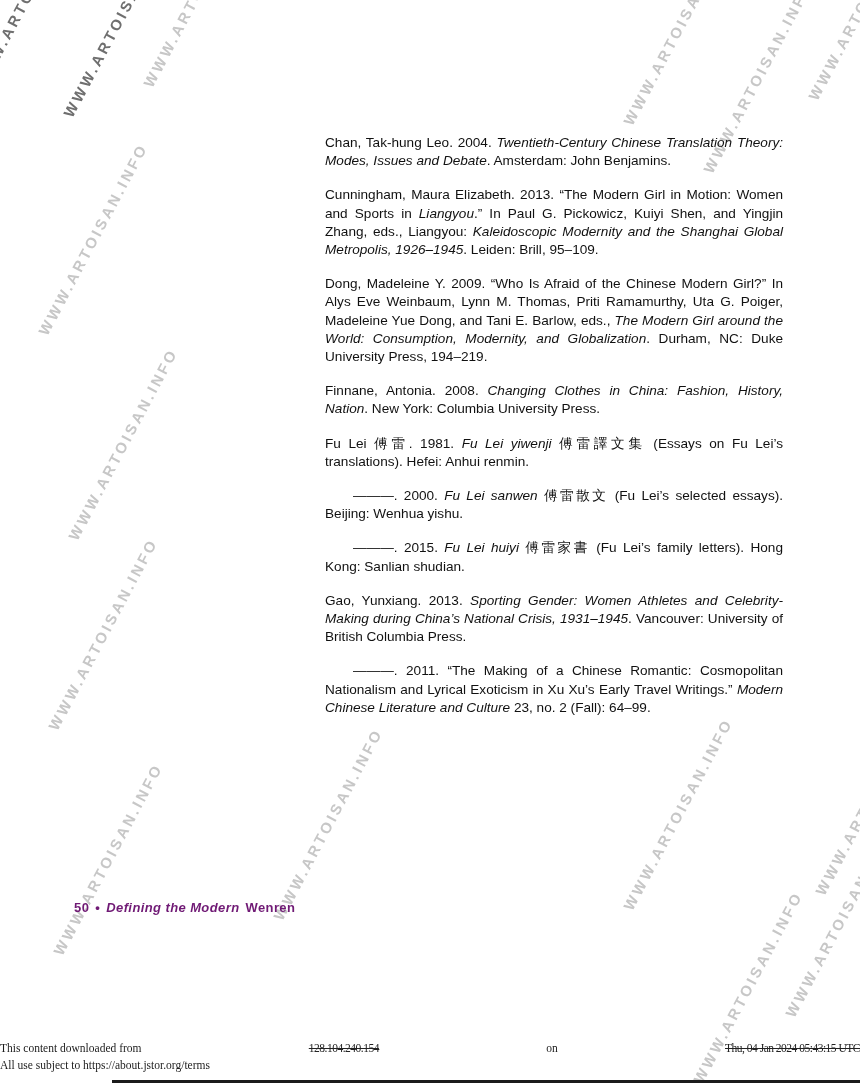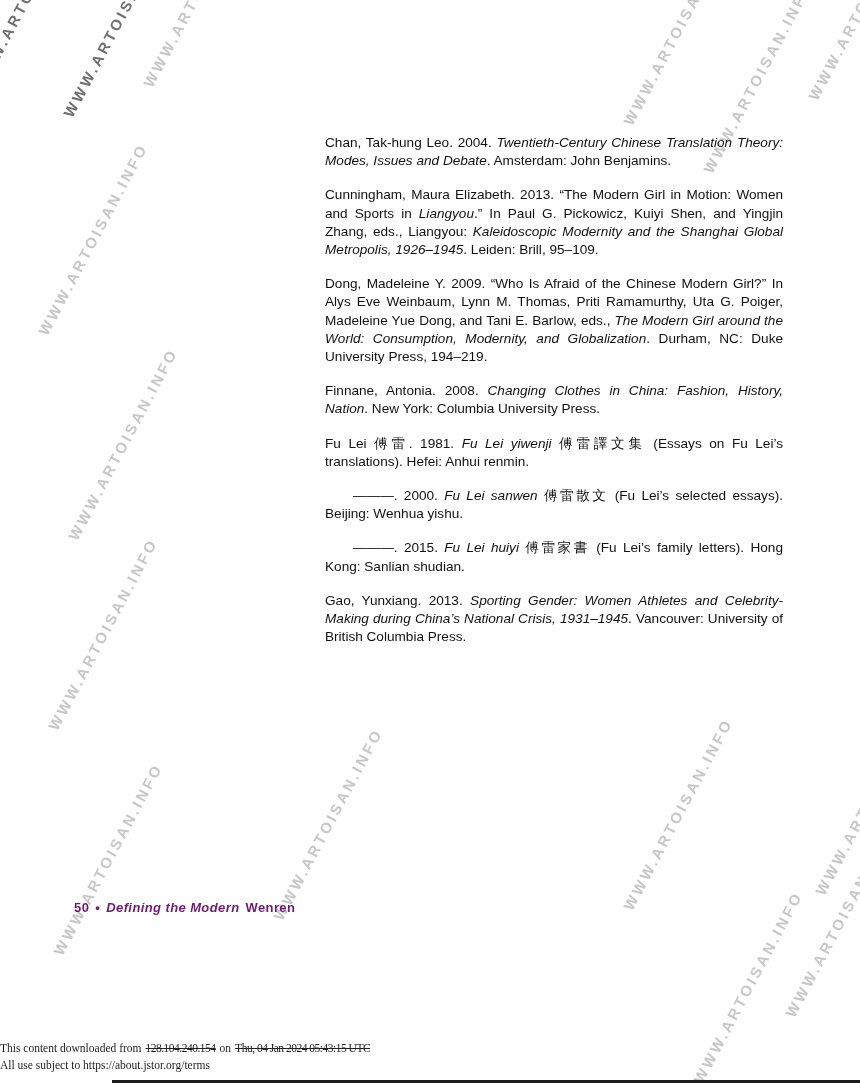--- a/index.html
+++ b/index.html
@@ -45,21 +45,21 @@
     position: absolute; left: 74px; top: 900px; z-index: 2;
     display: flex; gap: 6px; align-items: baseline;
     font-size: 13px; font-weight: bold; color: #701a75;
     letter-spacing: 0.4px;
   }
   .page-footer .fi { font-style: italic; }
 
   
   .jstor-line {
     position: absolute; left: 0; width: 100%; z-index: 2;
-    display: flex; justify-content: flex-start; gap: 4px;
+    display: flex; justify-content: space-between; gap: 4px;
     font-family: "Liberation Serif", serif;
     font-size: 11.5px; color: #1c1c1c;
   }
   .jstor-line1 { top: 1042px; }
   .jstor-line2 { top: 1059px; }
   .smudge {
     font-weight: normal;
     text-decoration: line-through;
     color: #222;
     letter-spacing: -0.5px;
@@ -96,20 +96,21 @@
 
   <div class="text-block">
       <p class="entry"><span>Chan, Tak-hung Leo. 2004. </span><i>Twentieth-Century Chinese Translation Theory: Modes, Issues and Debate</i><span>. Amsterdam: John Benjamins.</span></p>
       <p class="entry"><span>Cunningham, Maura Elizabeth. 2013. “The Modern Girl in Motion: Women and Sports in </span><i>Liangyou</i><span>.” In Paul G. Pickowicz, Kuiyi Shen, and Yingjin Zhang, eds., Liangyou: </span><i>Kaleidoscopic Modernity and the Shanghai Global Metropolis, 1926–1945</i><span>. Leiden: Brill, 95–109.</span></p>
       <p class="entry"><span>Dong, Madeleine Y. 2009. “Who Is Afraid of the Chinese Modern Girl?” In Alys Eve Weinbaum, Lynn M. Thomas, Priti Ramamurthy, Uta G. Poiger, Madeleine Yue Dong, and Tani E. Barlow, eds., </span><i>The Modern Girl around the World: Consumption, Modernity, and Globalization</i><span>. Durham, NC: Duke University Press, 194–219.</span></p>
       <p class="entry"><span>Finnane, Antonia. 2008. </span><i>Changing Clothes in China: Fashion, History, Nation</i><span>. New York: Columbia University Press.</span></p>
       <p class="entry"><span>Fu Lei 傅雷. 1981. </span><i>Fu Lei yiwenji</i><span> 傅雷譯文集 (Essays on Fu Lei’s translations). Hefei: Anhui renmin.</span></p>
       <p class="entry indent"><span>———. 2000. </span><i>Fu Lei sanwen</i><span> 傅雷散文 (Fu Lei’s selected essays). Beijing: Wenhua yishu.</span></p>
       <p class="entry indent"><span>———. 2015. </span><i>Fu Lei huiyi</i><span> 傅雷家書 (Fu Lei’s family letters). Hong Kong: Sanlian shudian.</span></p>
       <p class="entry"><span>Gao, Yunxiang. 2013. </span><i>Sporting Gender: Women Athletes and Celebrity-Making during China’s National Crisis, 1931–1945</i><span>. Vancouver: University of British Columbia Press.</span></p>
+      <p class="entry indent"><span>———. 2011. “The Making of a Chinese Romantic: Cosmopolitan Nationalism and Lyrical Exoticism in Xu Xu’s Early Travel Writings.” </span><i>Modern Chinese Literature and Culture</i><span> 23, no. 2 (Fall): 64–99.</span></p>
     </div>
 
   <div class="page-footer">
     <span>50</span>
     <span>•</span>
     <span class="fi">Defining the Modern</span>
     <span>Wenren</span>
   </div>
 
   <div class="jstor-line jstor-line1">

